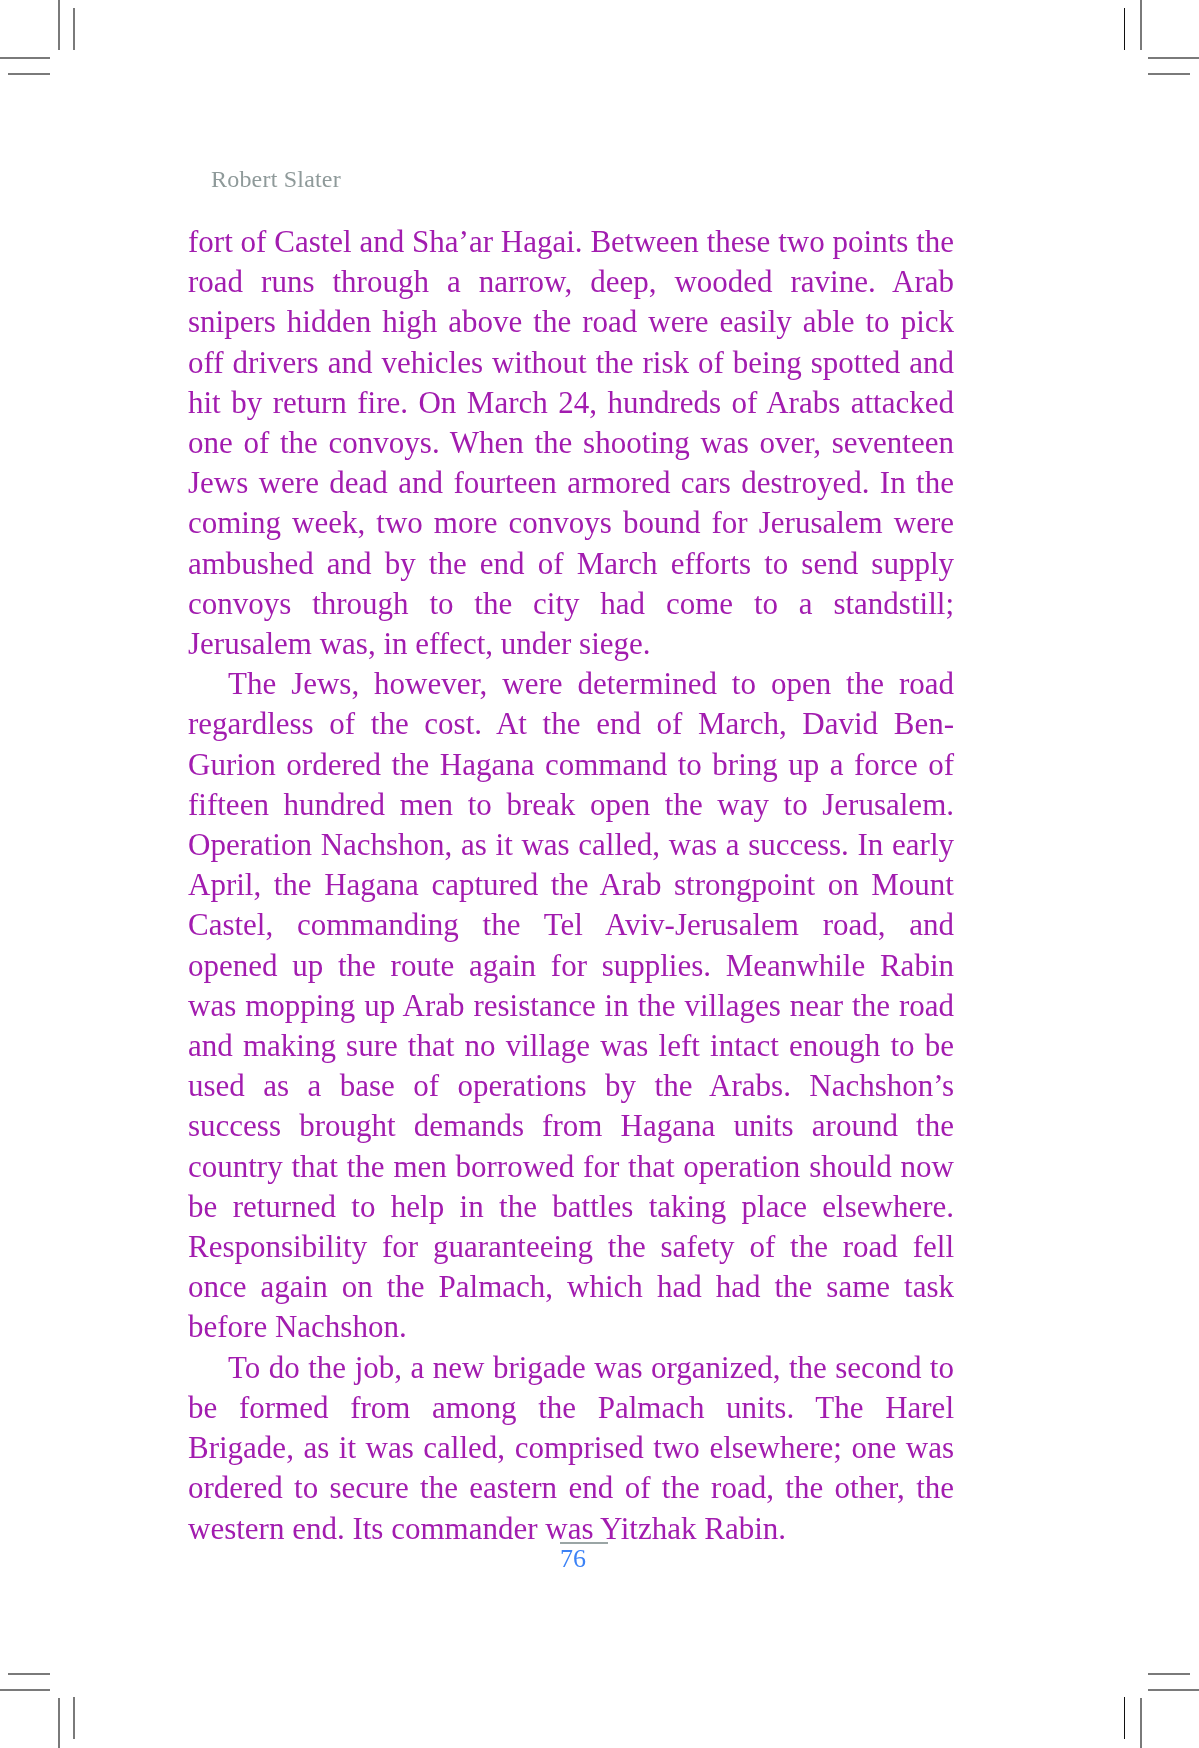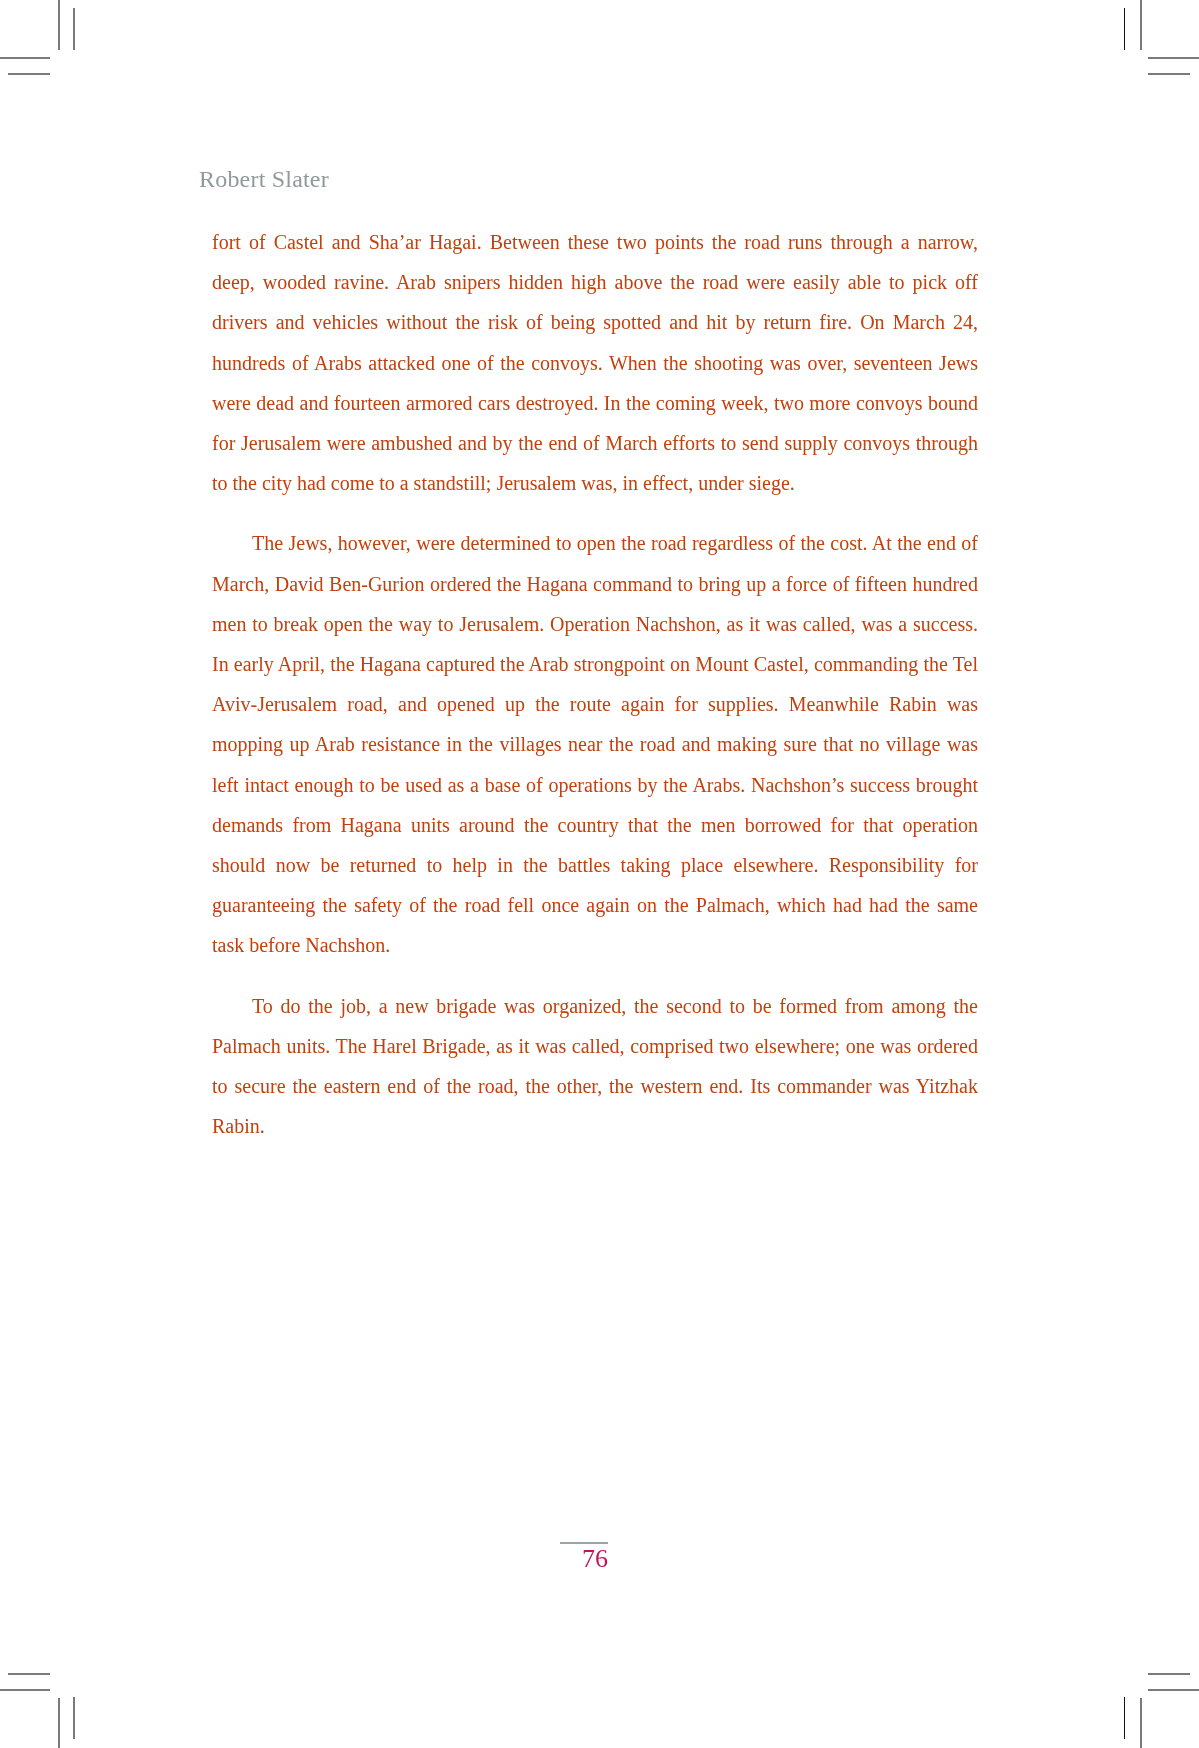--- a/index.html
+++ b/index.html
@@ -13,60 +13,60 @@
     position: relative;
     overflow: hidden;
   }
   .crop {
     position: absolute;
     background: #7a7a7a;
   }
   .crop.dark { background: #111111; }
   .header {
     position: absolute;
-    left: 199px;
+    left: 211px;
     top: 166px;
     font-family: "Liberation Serif", serif;
     font-size: 24px;
     color: #8f9a9a;
     letter-spacing: 0.2px;
   }
   .body-text {
     position: absolute;
-    left: 212px;
+    left: 188px;
     top: 222px;
     width: 766px;
     font-family: "Liberation Serif", serif;
-    font-size: 20px;
+    font-size: 31px;
     line-height: 40.2px;
-    color: #c2410c;
+    color: #a21caf;
   }
   .body-text p {
     margin: 0;
     text-align: justify;
     text-align-last: left;
   }
-  .body-text p.indent { text-indent: 40px; margin-top: 20px; }
+  .body-text p.indent { text-indent: 40px; }
   .page-number-rule {
     position: absolute;
     left: 560px;
     top: 1542px;
     width: 48px;
     height: 2px;
     background: #9aa5a5;
   }
   .page-number {
     position: absolute;
     left: 560px;
     top: 1544px;
     width: 48px;
-    text-align: right;
+    text-align: left;
     font-family: "Liberation Serif", serif;
     font-size: 26px;
-    color: #be185d;
+    color: #3b82f6;
   }
 </style>
 </head>
 <body>
 
 <div class="crop" style="left:58px; top:0; width:2px; height:50px;"></div>
 <div class="crop" style="left:73px; top:8px; width:2px; height:42px;"></div>
 <div class="crop" style="left:0; top:57px; width:50px; height:2px;"></div>
 <div class="crop" style="left:8px; top:73px; width:42px; height:2px;"></div>
 

